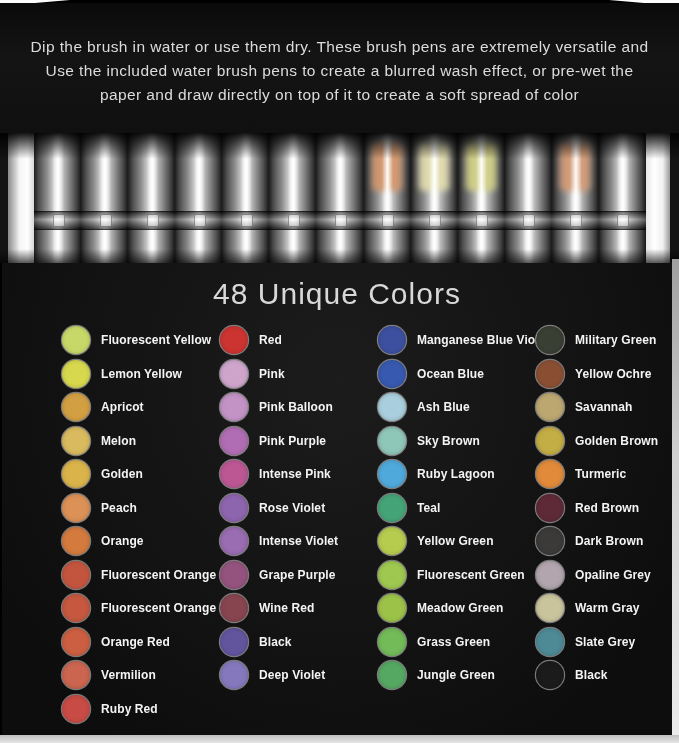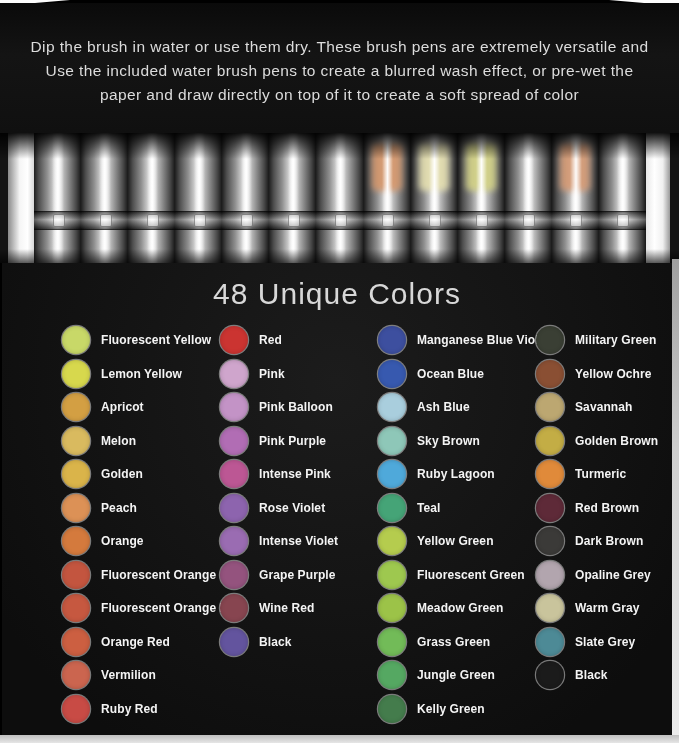--- a/index.html
+++ b/index.html
@@ -250,20 +250,24 @@
     <div class="swatch-label">Grape Purple</div>
   </div>
         <div class="swatch-row">
     <div class="swatch" style="background: rgb(135, 69, 80);"></div>
     <div class="swatch-label">Wine Red</div>
   </div>
         <div class="swatch-row">
     <div class="swatch" style="background: rgb(99, 84, 158);"></div>
     <div class="swatch-label">Black</div>
   </div>
+        <div class="swatch-row">
+    <div class="swatch" style="background: rgb(134, 120, 189);"></div>
+    <div class="swatch-label">Deep Violet</div>
+  </div>
       </div>
     <div class="swatch-col c3">
         <div class="swatch-row">
     <div class="swatch" style="background: rgb(61, 79, 159);"></div>
     <div class="swatch-label">Manganese Blue Violet</div>
   </div>
         <div class="swatch-row">
     <div class="swatch" style="background: rgb(55, 89, 175);"></div>
     <div class="swatch-label">Ocean Blue</div>
   </div>
@@ -296,24 +300,20 @@
     <div class="swatch-label">Meadow Green</div>
   </div>
         <div class="swatch-row">
     <div class="swatch" style="background: rgb(114, 187, 88);"></div>
     <div class="swatch-label">Grass Green</div>
   </div>
         <div class="swatch-row">
     <div class="swatch" style="background: rgb(85, 168, 98);"></div>
     <div class="swatch-label">Jungle Green</div>
   </div>
-        <div class="swatch-row">
-    <div class="swatch" style="background: rgb(68, 124, 76);"></div>
-    <div class="swatch-label">Kelly Green</div>
-  </div>
       </div>
     <div class="swatch-col c4">
         <div class="swatch-row">
     <div class="swatch" style="background: rgb(58, 63, 52);"></div>
     <div class="swatch-label">Military Green</div>
   </div>
         <div class="swatch-row">
     <div class="swatch" style="background: rgb(138, 79, 51);"></div>
     <div class="swatch-label">Yellow Ochre</div>
   </div>

